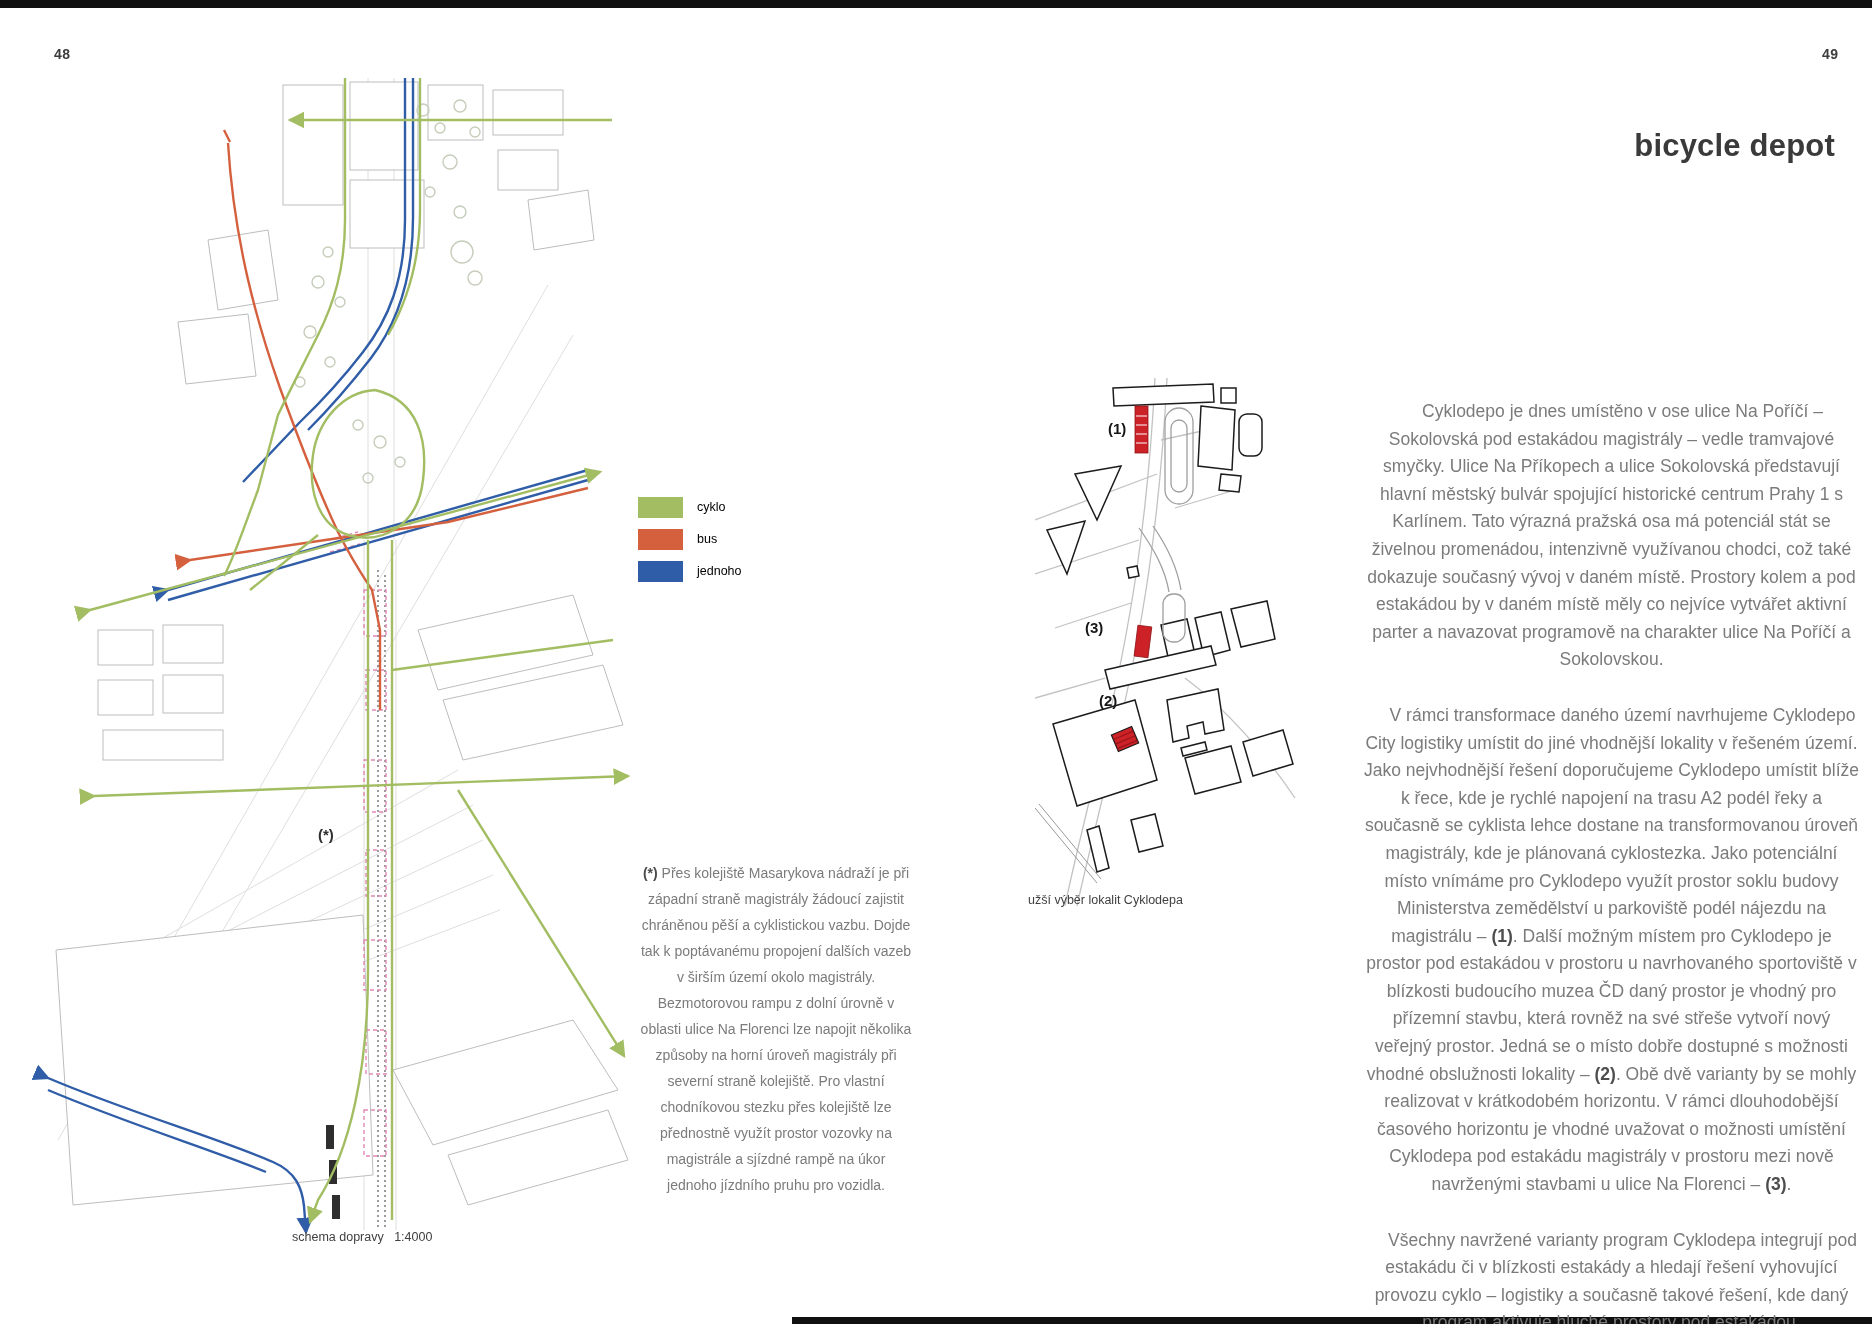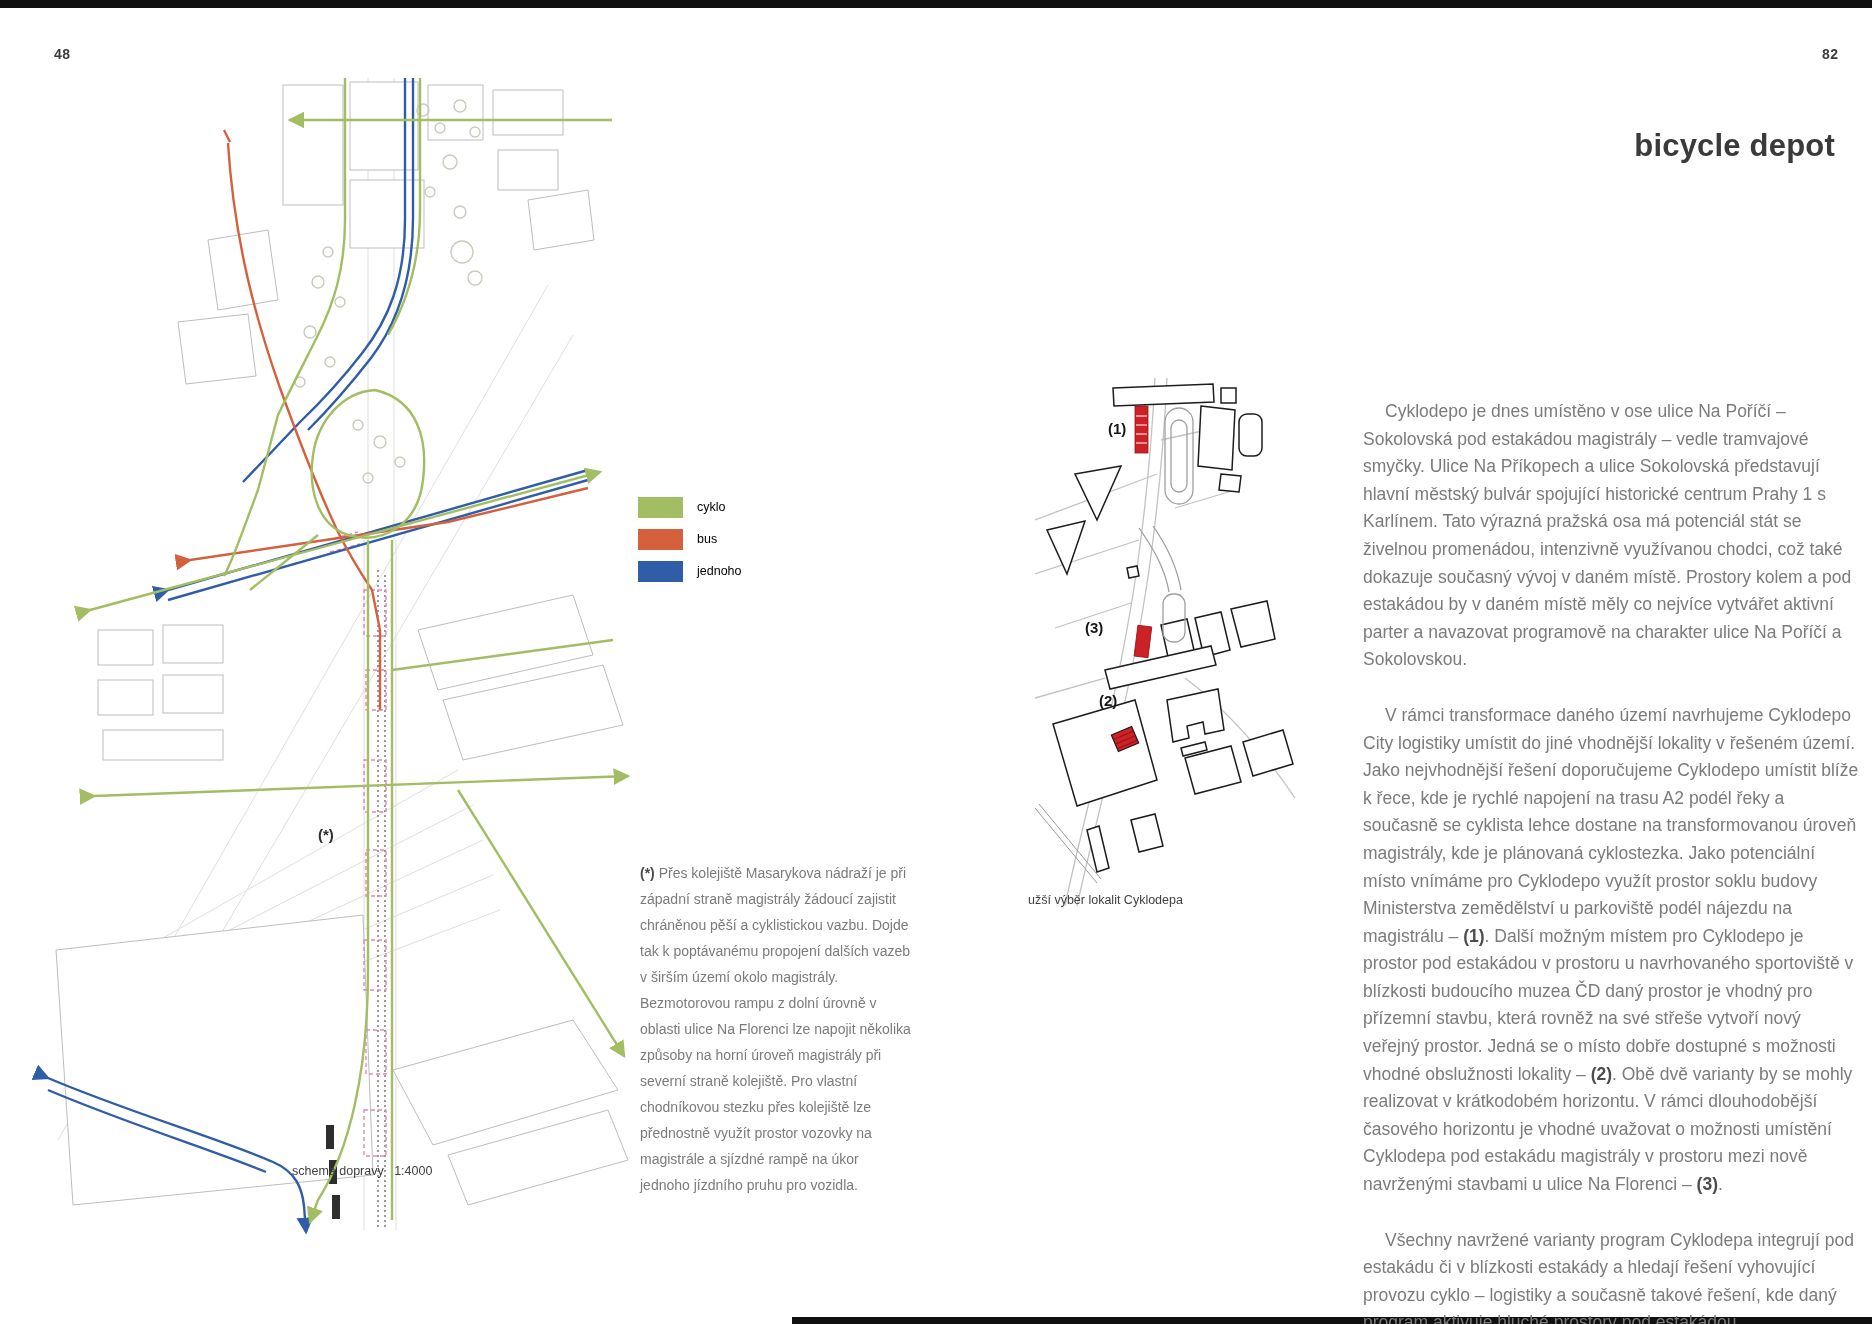--- a/index.html
+++ b/index.html
@@ -1,27 +1,27 @@
 <!DOCTYPE html>
 <html><head>
 <meta charset="utf-8">
 <style>
   html,body{margin:0;padding:0;background:#ffffff;}
   body{width:1872px;height:1324px;position:relative;overflow:hidden;
        font-family:"Liberation Sans","DejaVu Sans",sans-serif;color:#787878;}
-  .abs{position:absolute;}
+  .abs{position:absolute;text-align:center;}
   .bar-top{left:0;top:0;width:1872px;height:8px;background:#101010;}
   .bar-bottom{left:792px;top:1317px;width:1080px;height:7px;background:#101010;}
   .pageno{font-size:14px;font-weight:bold;color:#3c3c3c;letter-spacing:.5px;}
   .pageno.l{left:54px;top:46px;}
   .pageno.r{left:1822px;top:46px;}
   .title{left:1395px;top:128px;width:440px;text-align:right;margin:0;
          font-size:31px;font-weight:bold;color:#3a3a3a;letter-spacing:.2px;}
   .caption{font-size:12.5px;color:#404040;white-space:pre;}
-  .cap-left{left:292px;top:1164px;}
+  .cap-left{left:292px;top:1230px;}
   .cap-right{left:1028px;top:893px;}
   .legend{left:638px;top:496px;}
   .legend-row{display:flex;align-items:center;margin-bottom:10px;height:22px;}
   .swatch{width:45px;height:21px;margin-right:14px;}
   .legend-label{font-size:12.5px;color:#000000;}
   .note{left:640px;top:860px;width:272px;font-size:14px;line-height:26px;color:#7b7b7b;}
   .note .seg-b{font-weight:bold;color:#4a4a4a;}
   .column{left:1363px;top:398px;width:497px;font-size:17.5px;line-height:27.6px;color:#7b7b7b;}
   .column p{margin:0 0 28px 0;text-indent:22px;}
   .column .seg-b{font-weight:bold;color:#4d4d4d;}
@@ -31,21 +31,21 @@
   .smallmap{left:1035px;top:378px;width:266px;height:528px;}
   svg{display:block;}
 </style>
 </head>
 <body>
 
 <div class="abs bar-top"></div>
 <div class="abs bar-bottom"></div>
 
 <div class="abs pageno l">48</div>
-<div class="abs pageno r">82</div>
+<div class="abs pageno r">49</div>
 
 <h1 class="abs title">bicycle depot</h1>
 
 <div class="abs bigmap">
   <svg width="612" height="1176" viewBox="0 0 612 1176">
     <defs>
       <marker id="arrG" markerWidth="9" markerHeight="9" refX="6" refY="3.5" orient="auto">
         <path d="M0,0 L7,3.5 L0,7 Z" fill="#a2bd62"></path>
       </marker>
       <marker id="arrB" markerWidth="9" markerHeight="9" refX="6" refY="3.5" orient="auto">

